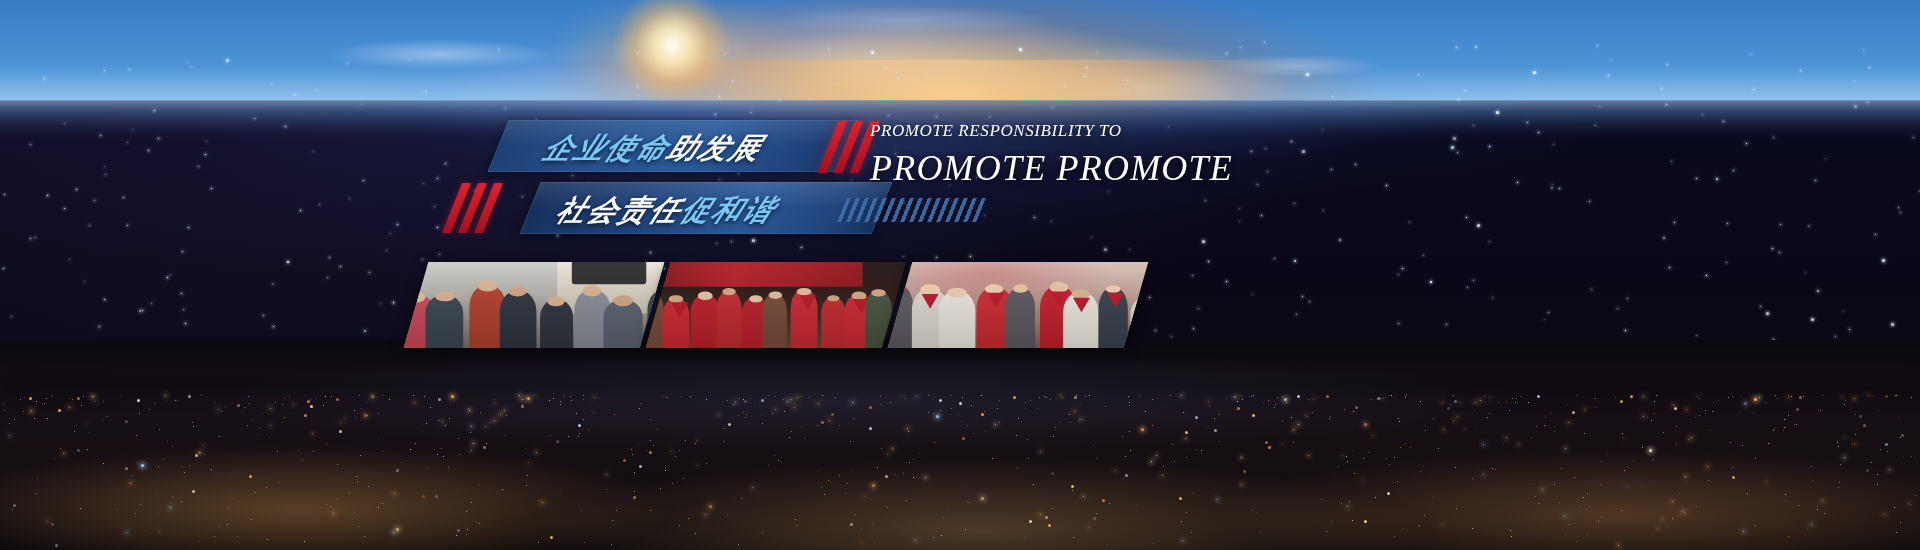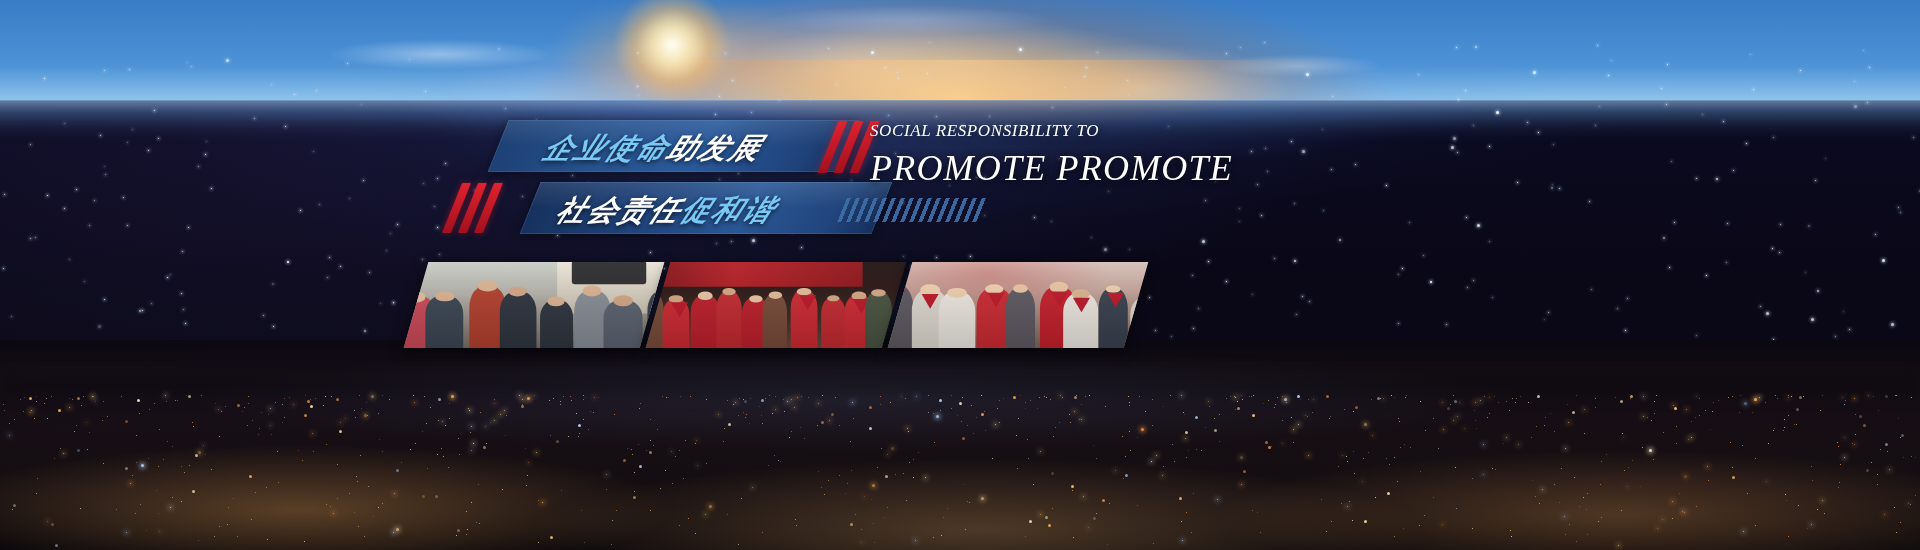--- a/index.html
+++ b/index.html
@@ -1530,21 +1530,21 @@
     </div>
     <div class="slashes slash-right">
       <b></b>
       <b></b>
       <b></b>
     </div>
 
     <div class="hatch"></div>
 
     <div class="eng">
-      <div class="sm">SOCIAL RESPONSIBILITY TO</div>
+      <div class="sm">PROMOTE RESPONSIBILITY TO</div>
       <div class="lg">PROMOTE PROMOTE</div>
     </div>
 
     <div class="photos-glow"></div>
     <div class="photos">
 
       <div class="photo p1">
         <div class="inner">
           <div class="wall"></div>
           <div class="tv"></div>

